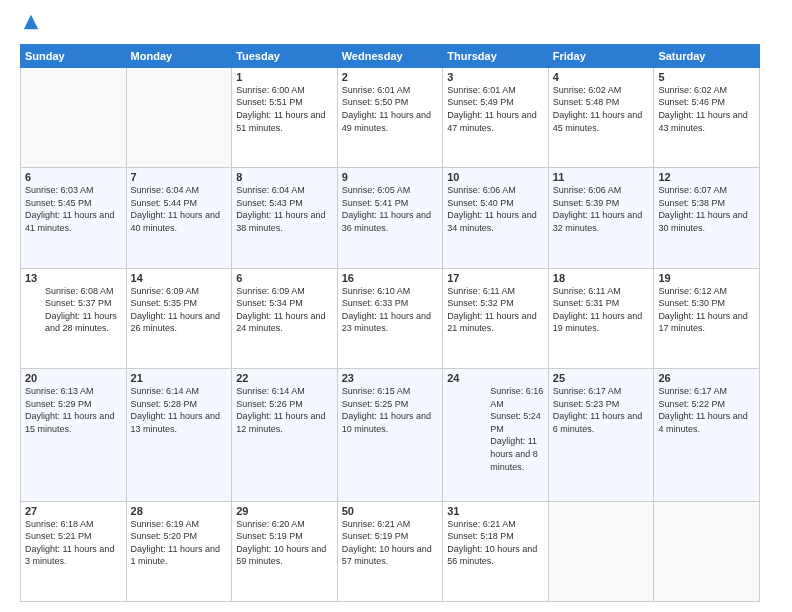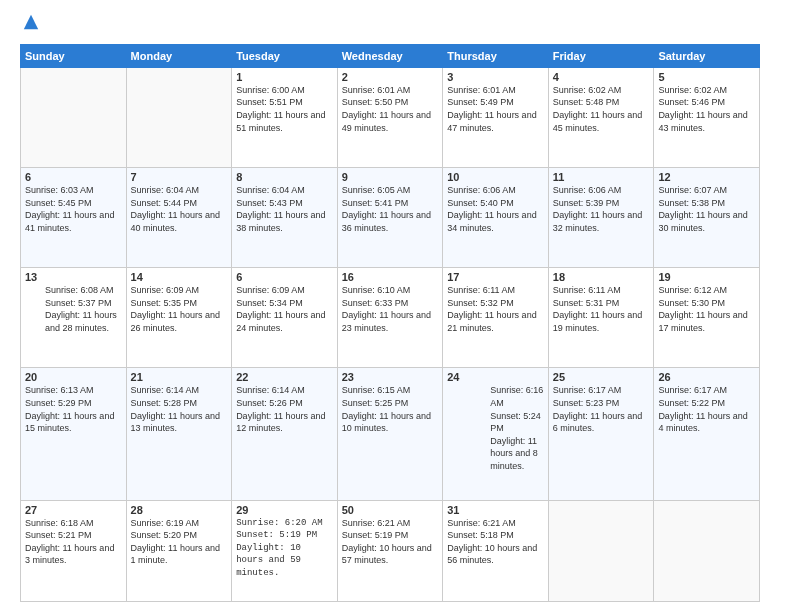--- a/index.html
+++ b/index.html
@@ -307,21 +307,21 @@
 Daylight: 11 hours and 3 minutes.</div>
           </td>
           <td>
             <span class="day-num">28</span>
             <div class="day-info" style="white-space: pre-line;">Sunrise: 6:19 AM
 Sunset: 5:20 PM
 Daylight: 11 hours and 1 minute.</div>
           </td>
           <td>
             <span class="day-num">29</span>
-            <div class="day-info" style="white-space: pre-line; font-family: Liberation Mono, monospace;">Sunrise: 6:20 AM
+            <div class="day-info" style="white-space: pre-line;">Sunrise: 6:20 AM
 Sunset: 5:19 PM
 Daylight: 10 hours and 59 minutes.</div>
           </td>
           <td>
             <span class="day-num">50</span>
             <div class="day-info" style="white-space: pre-line;">Sunrise: 6:21 AM
 Sunset: 5:19 PM
 Daylight: 10 hours and 57 minutes.</div>
           </td>
           <td>

